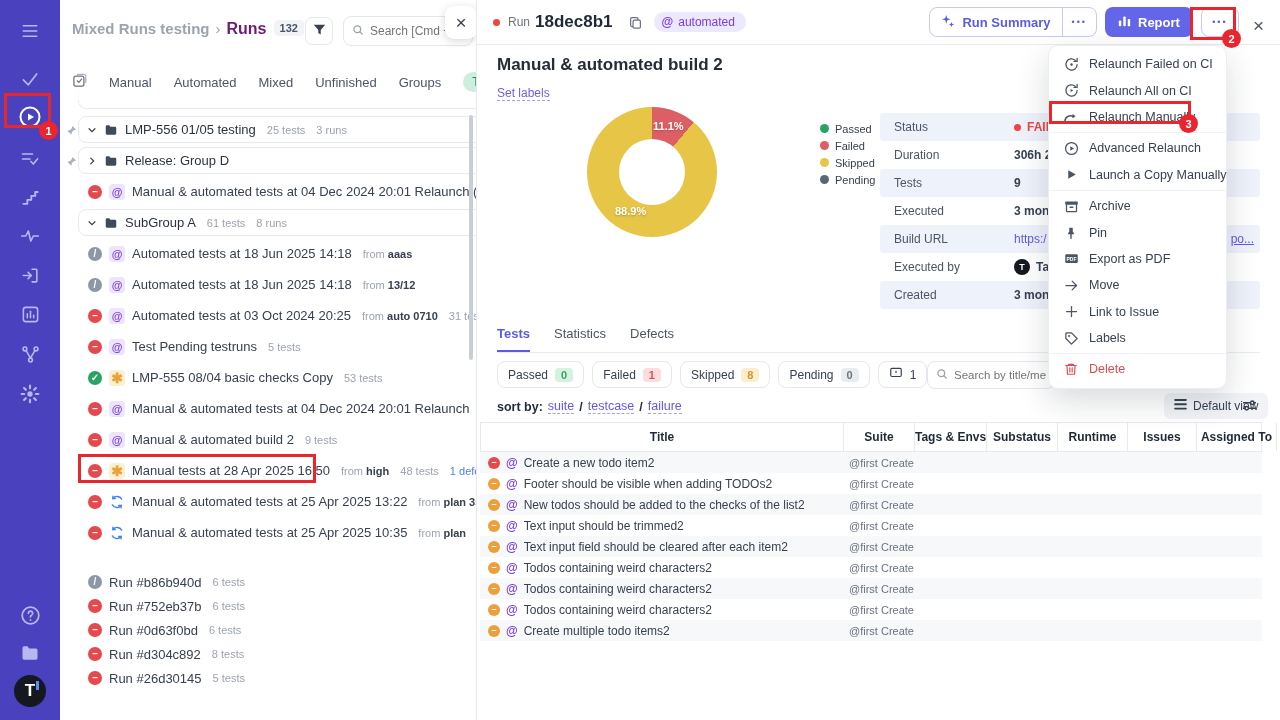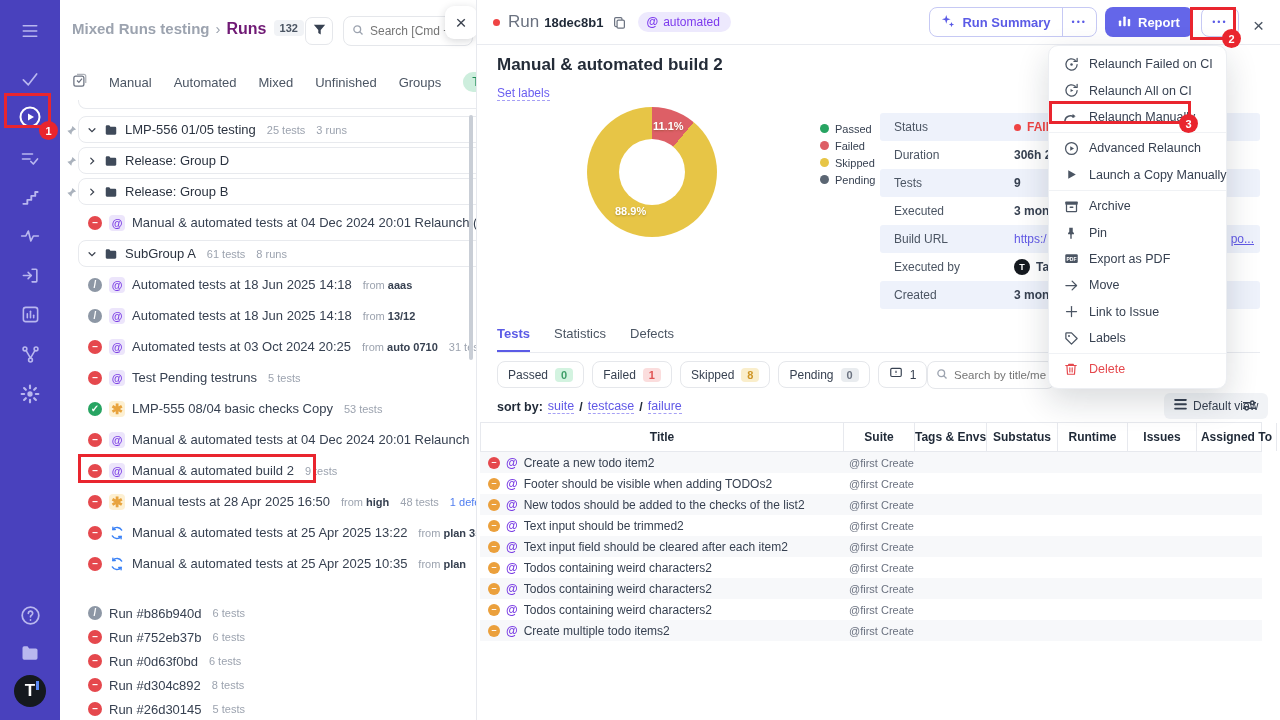--- a/index.html
+++ b/index.html
@@ -60,22 +60,22 @@
   .run-from { font-size:11px; color:#9ca3af; white-space:nowrap; margin-left:4px;}
   .run-from b { color:#374151; }
   .run-defects { font-size:11px; color:#4f7df0; white-space:nowrap; margin-left:4px;}
   .list-gap { height:22px; }
   .lp-scrollbar { position:absolute; right:3px; top:115px; width:4px; height:245px; background:#c9ced6; border-radius:2px; cursor:pointer; }
 
   
   .right-panel { position:absolute; left:477px; top:0; width:803px; height:720px; background:#fff; }
   .run-topbar { position:absolute; left:0; top:0; width:100%; height:45px; border-bottom:1px solid #e9ebf0; display:flex; align-items:center; padding:0 16px; }
   .tb-dot { width:7px; height:7px; border-radius:50%; background:#ef4444; margin-right:8px; flex:none;}
-  .tb-run { font-size:17px; color:#6b7280; margin-right:5px;}
-  .tb-id { font-size:13px; color:#1f2937; font-weight:bold; margin-right:10px;}
+  .tb-run { font-size:12px; color:#6b7280; margin-right:5px;}
+  .tb-id { font-size:17px; color:#1f2937; font-weight:bold; margin-right:16px;}
   .tb-copy { color:#6b7280; display:flex; margin-right:12px; cursor:pointer;}
   .tb-tag { background:#ede9fd; color:#7c3aed; font-size:12px; padding:3px 11px 3px 8px; border-radius:12px; display:flex; align-items:center; gap:5px; cursor:pointer;}
   .tb-tag b { font-weight:bold; font-size:12px; }
   .tb-right { margin-left:auto; display:flex; align-items:flex-end; gap:8px; }
   .btn-summary { height:30px; border:1px solid #c6c9f4; border-radius:8px; display:flex; align-items:center; color:#5b5be6; background:#fff; cursor:pointer; overflow:hidden;}
   .btn-summary .bs-main { display:flex; align-items:center; gap:7px; padding:0 11px; font-size:13px; font-weight:bold; }
   .btn-summary .bs-more { border-left:1px solid #c6c9f4; padding:0 9px; font-size:9px; letter-spacing:2px; align-self:stretch; display:flex; align-items:center;}
   .btn-report { height:30px; background:#6466e9; color:#fff; border-radius:8px; display:flex; align-items:center; gap:7px; padding:0 13px;
                 font-size:13px; font-weight:bold; cursor:pointer; }
   .btn-kebab { width:38px; height:30px; border:1px solid #c6c9f4; border-radius:8px; color:#5b5be6; background:#fff;
@@ -314,38 +314,20 @@
             </span>
             <span class="ric">
               <svg width="14" height="14" viewBox="0 0 24 24" fill="#3f4a5a">
                 <path d="M3 6a2 2 0 0 1 2-2h4l2 2.5h8a2 2 0 0 1 2 2V18a2 2 0 0 1-2 2H5a2 2 0 0 1-2-2z"></path>
               </svg>
             </span>
             <span class="run-title">Release: Group D</span>
           </div>
         </div>
         <div class="run-row">
-          <span class="pin"><svg width="11" height="11" viewBox="0 0 24 24" fill="currentColor">
-              <path d="M14 2l8 8-5 1.5L13 15l-1.5 6L3 12.5 9 11l3.5-4z"></path>
-            </svg></span>
-          <div class="folder-card">
-            <span class="chev">
-              <svg width="10" height="10" viewBox="0 0 24 24" fill="none" stroke="currentColor" stroke-width="3" stroke-linecap="round">
-                <polyline points="9 5 16 12 9 19"></polyline>
-              </svg>
-            </span>
-            <span class="ric">
-              <svg width="14" height="14" viewBox="0 0 24 24" fill="#3f4a5a">
-                <path d="M3 6a2 2 0 0 1 2-2h4l2 2.5h8a2 2 0 0 1 2 2V18a2 2 0 0 1-2 2H5a2 2 0 0 1-2-2z"></path>
-              </svg>
-            </span>
-            <span class="run-title">Release: Group B</span>
-          </div>
-        </div>
-        <div class="run-row">
           <div class="run-plain">
             <span class="st-dot st-failed">
               <span>–</span>
             </span>
             <span class="type-auto">@</span>
             <span class="run-title">Manual &amp; automated tests at 04 Dec 2024 20:01 Relaunch (Relaunc</span>
           </div>
         </div>
         <div class="run-row">
           <div class="folder-card">

